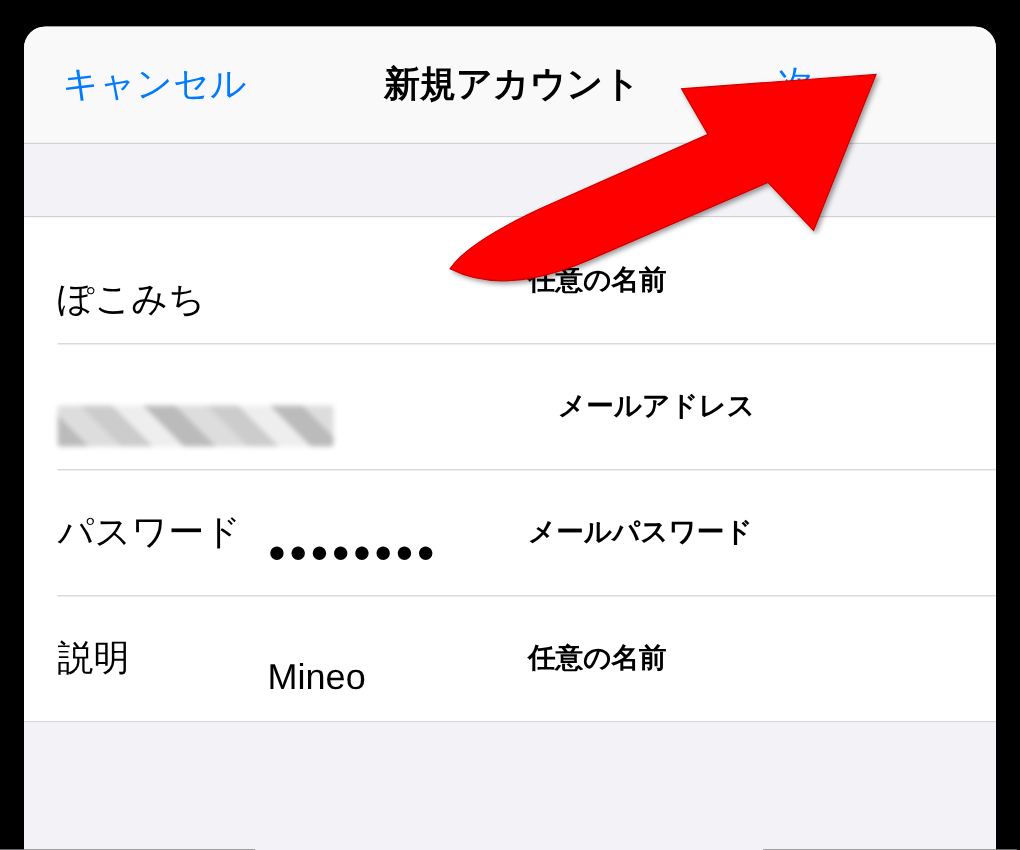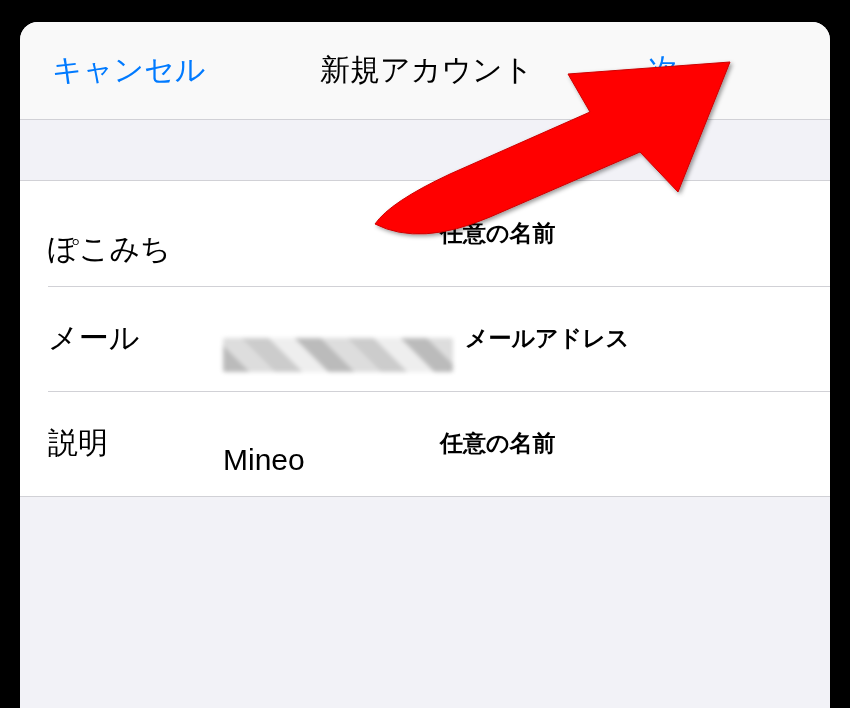--- a/index.html
+++ b/index.html
@@ -38,21 +38,21 @@
       color: #007aff;
       font-size: 30px;
       font-weight: 400;
       min-width: 150px;
     }
     .header-right {
       text-align: left;
     }
     .header-title {
       font-size: 30px;
-      font-weight: 400;
+      font-weight: 700;
       color: #000;
     }
     .spacer {
       height: 60px;
       background: #f2f2f7;
     }
     .form-group {
       background: #fff;
       border-top: 1px solid #d1d1d6;
       border-bottom: 1px solid #d1d1d6;
@@ -131,25 +131,29 @@
 
   <div class="spacer"></div>
 
   <div class="form-group">
     <div class="row">
       <div class="row-value">ぽこみち</div>
       <div class="annotation" style="left:420px;">任意の名前</div>
     </div>
 
     <div class="row">
-      <div class="row-label">メール</div>
       <div class="row-value obscured"></div>
       <div class="annotation" style="left:445px;">メールアドレス</div>
     </div>
 
+    <div class="row">
+      <div class="row-label">パスワード</div>
+      <div class="row-value password">●●●●●●●●</div>
+      <div class="annotation" style="left:420px;">メールパスワード</div>
+    </div>
 
     <div class="row">
       <div class="row-label">説明</div>
       <div class="row-value">Mineo</div>
       <div class="annotation" style="left:420px;">任意の名前</div>
     </div>
   </div>
 
   <div class="bottom-spacer"></div>
 

